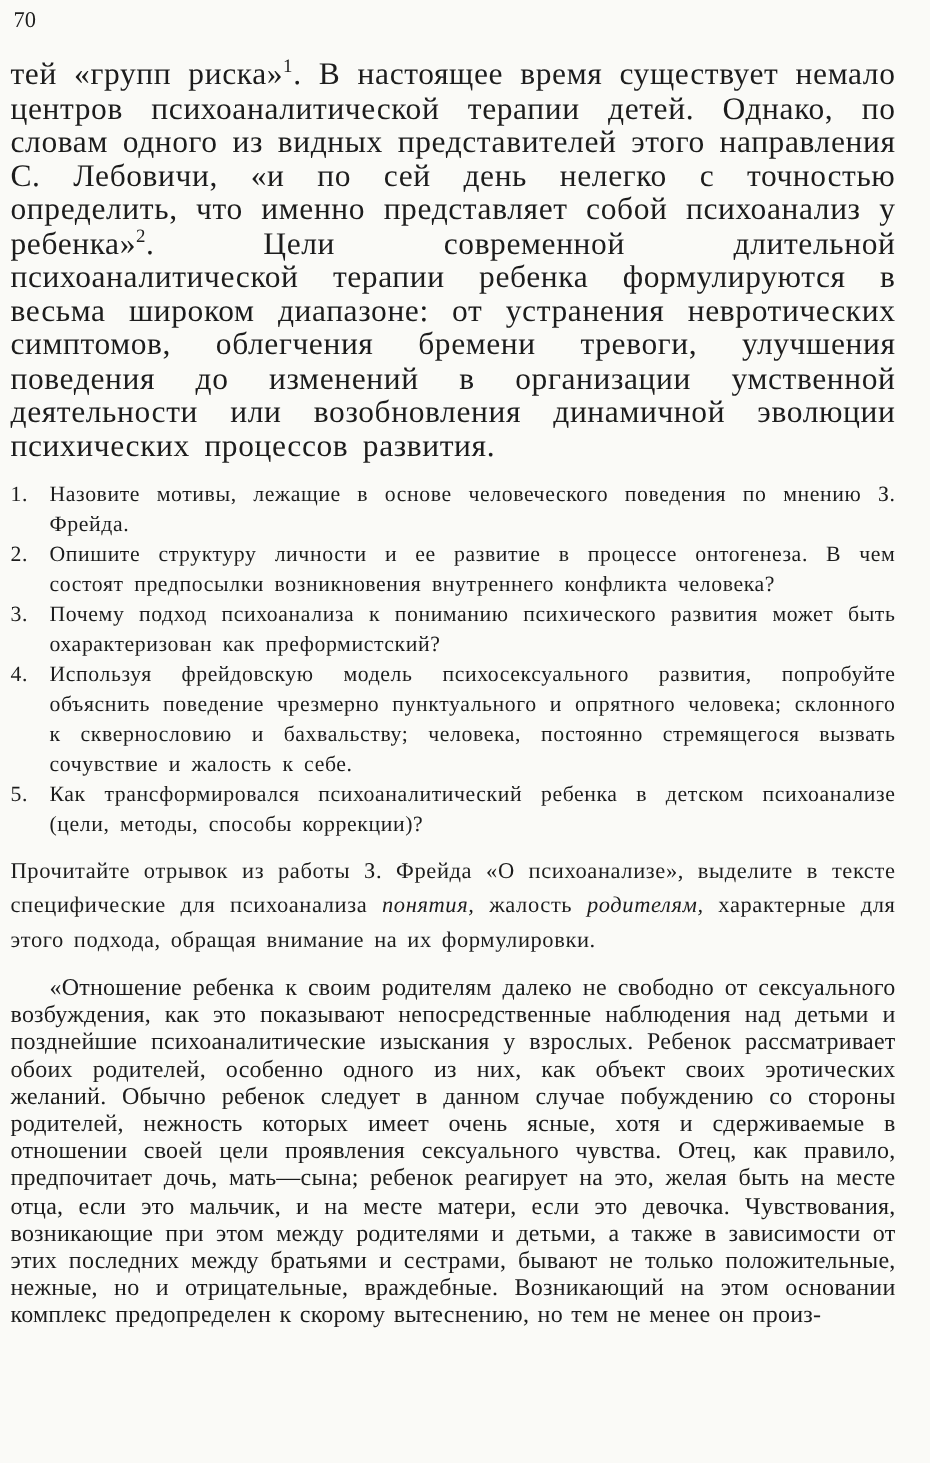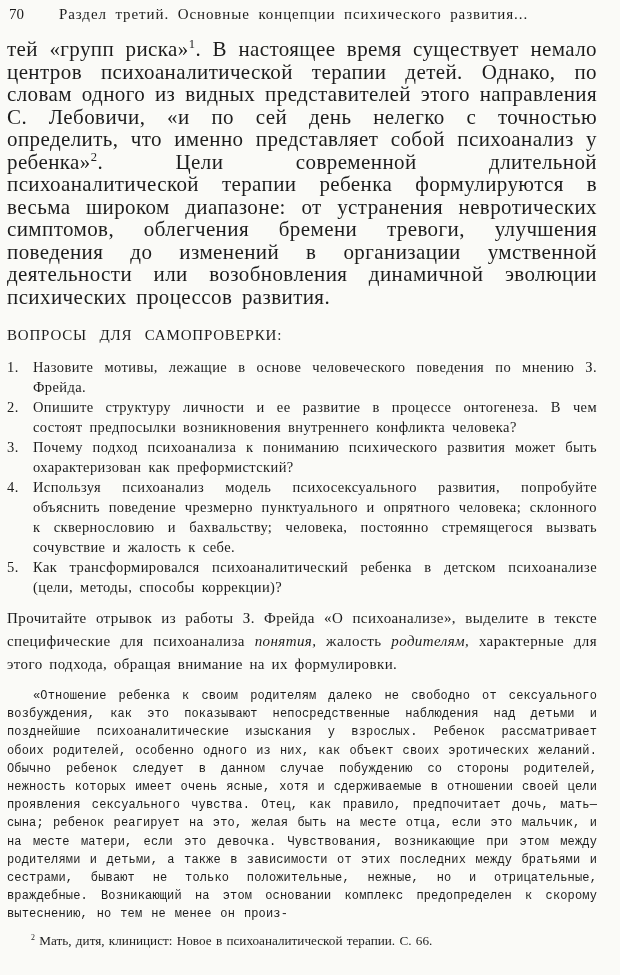--- a/index.html
+++ b/index.html
@@ -77,27 +77,26 @@
     margin: 10px 0 0 0;
     font-size: 15px;
     line-height: 23px;
     text-align: justify;
     letter-spacing: 0.4px;
     word-spacing: 2.5px;
   }
   .instruction em { font-style: italic; }
   .quote-para {
     margin: 11px 0 0 0;
-    font-size: 12px;
+    font-size: 16px;
     line-height: 18.2px;
     text-align: justify;
     text-indent: 26px;
     letter-spacing: 0.15px;
     word-spacing: 1.5px;
-    font-family: Liberation Mono, monospace;
   }
   
   .footnotes {
     margin-top: 8px;
     font-size: 13.2px;
     line-height: 17px;
   }
   .fn {
     margin: 0;
     text-align: justify;
@@ -106,52 +105,49 @@
   }
   .fn em { font-style: italic; }
 </style>
 </head>
 <body>
 
 <div class="page">
 
   <div class="header">
     <span class="page-num">70</span>
-    <span class="running-title">Раздел третий. Основные концепции психического развития...</span>
   </div>
 
   <p class="intro-para"><span>тей «групп риска»</span><sup class="fnref">1</sup><span>. В настоящее время существует немало центров психоаналитической терапии детей. Однако, по словам одного из видных представителей этого направления С. Лебовичи, «и по сей день нелегко с точностью определить, что именно представляет собой психоанализ у ребенка»</span><sup class="fnref">2</sup><span>. Цели современной длительной психоаналитической терапии ребенка формулируются в весьма широком диапазоне: от устранения невротических симптомов, облегчения бремени тревоги, улучшения поведения до изменений в организации умственной деятельности или возобновления динамичной эволюции психических процессов развития.</span></p>
 
-  <div class="questions-heading">ВОПРОСЫ ДЛЯ САМОПРОВЕРКИ:</div>
 
   <div class="qlist">
     <div class="qitem">
       <span class="qnum">1.</span>
       <span class="qtext">Назовите мотивы, лежащие в основе человеческого поведения по мнению З. Фрейда.</span>
     </div>
     <div class="qitem">
       <span class="qnum">2.</span>
       <span class="qtext">Опишите структуру личности и ее развитие в процессе онтогенеза. В чем состоят предпосылки возникновения внутреннего конфликта человека?</span>
     </div>
     <div class="qitem">
       <span class="qnum">3.</span>
       <span class="qtext">Почему подход психоанализа к пониманию психического развития может быть охарактеризован как преформистский?</span>
     </div>
     <div class="qitem">
       <span class="qnum">4.</span>
-      <span class="qtext">Используя психоанализ модель психосексуального развития, попробуйте объяснить поведение чрезмерно пунктуального и опрятного человека; склонного к сквернословию и бахвальству; человека, постоянно стремящегося вызвать сочувствие и жалость к себе.</span>
+      <span class="qtext">Используя фрейдовскую модель психосексуального развития, попробуйте объяснить поведение чрезмерно пунктуального и опрятного человека; склонного к сквернословию и бахвальству; человека, постоянно стремящегося вызвать сочувствие и жалость к себе.</span>
     </div>
     <div class="qitem">
       <span class="qnum">5.</span>
       <span class="qtext">Как трансформировался психоаналитический ребенка в детском психоанализе (цели, методы, способы коррекции)?</span>
     </div>
   </div>
 
 
   <p class="instruction"><span>Прочитайте отрывок из работы З. Фрейда «О психоанализе», выделите в тексте специфические для психоанализа </span><em>понятия,</em><span> жалость </span><em>родителям,</em><span> характерные для этого подхода, обращая внимание на их формулировки.</span></p>
 
   <p class="quote-para">«Отношение ребенка к своим родителям далеко не свободно от сексуального возбуждения, как это показывают непосредственные наблюдения над детьми и позднейшие психоаналитические изыскания у взрослых. Ребенок рассматривает обоих родителей, особенно одного из них, как объект своих эротических желаний. Обычно ребенок следует в данном случае побуждению со стороны родителей, нежность которых имеет очень ясные, хотя и сдерживаемые в отношении своей цели проявления сексуального чувства. Отец, как правило, предпочитает дочь, мать—сына; ребенок реагирует на это, желая быть на месте отца, если это мальчик, и на месте матери, если это девочка. Чувствования, возникающие при этом между родителями и детьми, а также в зависимости от этих последних между братьями и сестрами, бывают не только положительные, нежные, но и отрицательные, враждебные. Возникающий на этом основании комплекс предопределен к скорому вытеснению, но тем не менее он произ-</p>
 
   <div class="footnotes">
-    <p class="fn"><sup class="fnref">2</sup><span> Мать, дитя, клиницист: Новое в психоаналитической терапии. С. 66.</span></p>
   </div>
 
 </div>
 
 </body></html>

